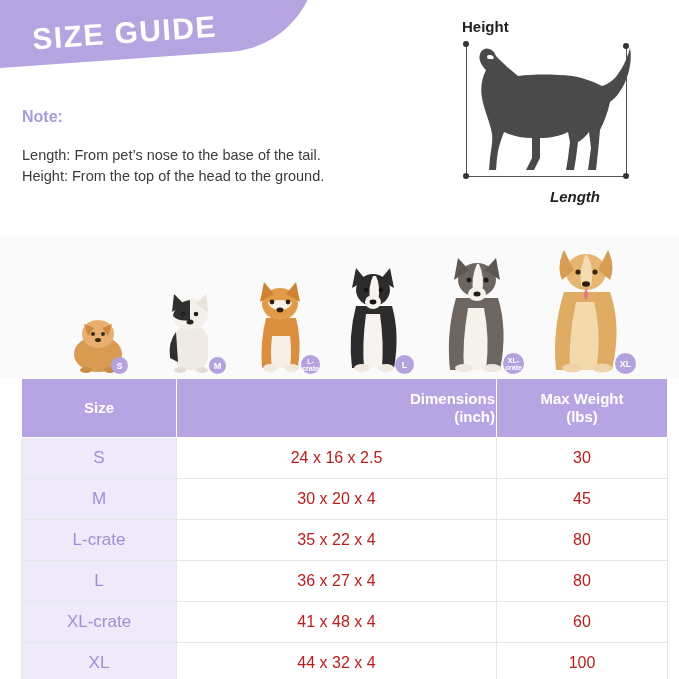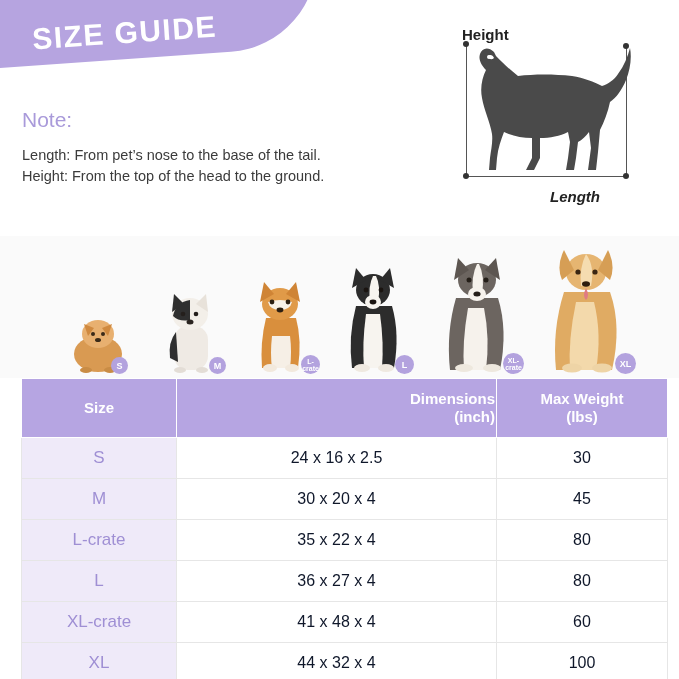--- a/index.html
+++ b/index.html
@@ -47,22 +47,22 @@
     font-weight: bold;
     letter-spacing: 1.5px;
     color: #ffffff;
     transform: rotate(-4deg);
     white-space: nowrap;
   }
   .note-label {
     position: absolute;
     left: 22px;
     top: 108px;
-    font-size: 21px;
-    font-weight: normal;
+    font-size: 16px;
+    font-weight: bold;
     color: #a99ada;
   }
   .note-lines {
     position: absolute;
     left: 22px;
     top: 145px;
     font-size: 14.5px;
     line-height: 21px;
     color: #3b3b3b;
   }
@@ -74,21 +74,21 @@
     top: 18px;
     width: 210px;
     height: 200px;
   }
   .diagram .lbl {
     position: absolute;
     font-size: 15px;
     font-weight: bold;
     color: #222222;
   }
-  .lbl-height { left: 22px; top: 8px; }
+  .lbl-height { left: 22px; top: 0px; }
   .lbl-length { left: 110px; top: 170px; font-style: italic; }
   .vline {
     position: absolute;
     left: 26px;
     top: 26px;
     width: 1px;
     height: 132px;
     background: #555555;
   }
   .hline {
@@ -169,21 +169,21 @@
     background: #b6a5e2;
     color: #ffffff;
     font-weight: bold;
     font-size: 15px;
     height: 56px;
     line-height: 18px;
   }
   tbody td {
     height: 38px;
     background: #ffffff;
-    color: #0f172a;
+    color: #b91c1c;
     border-bottom: 1px solid #e6e6e6;
     border-left: 1px solid #e6e6e6;
     border-right: 1px solid #e6e6e6;
     border-top: none;
   }
   tbody tr td:first-child {
     background: #efeaf9;
     color: #9f8fd4;
     font-size: 17px;
   }

